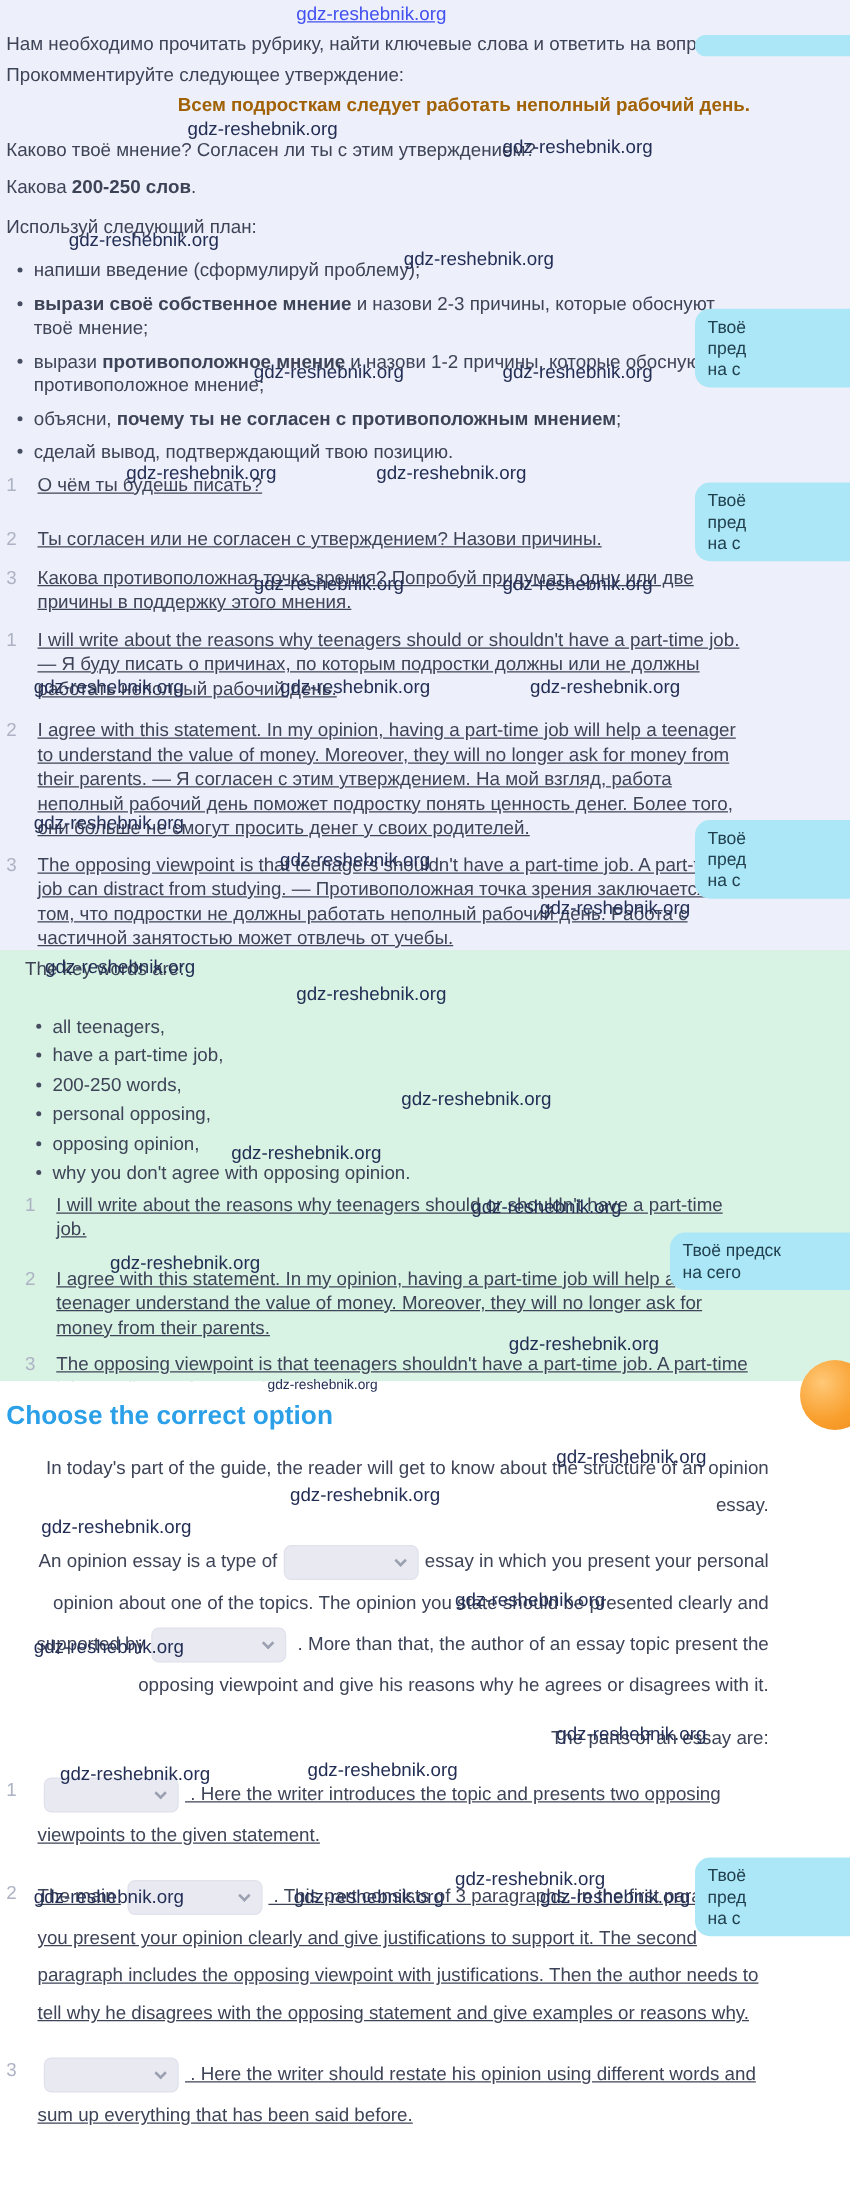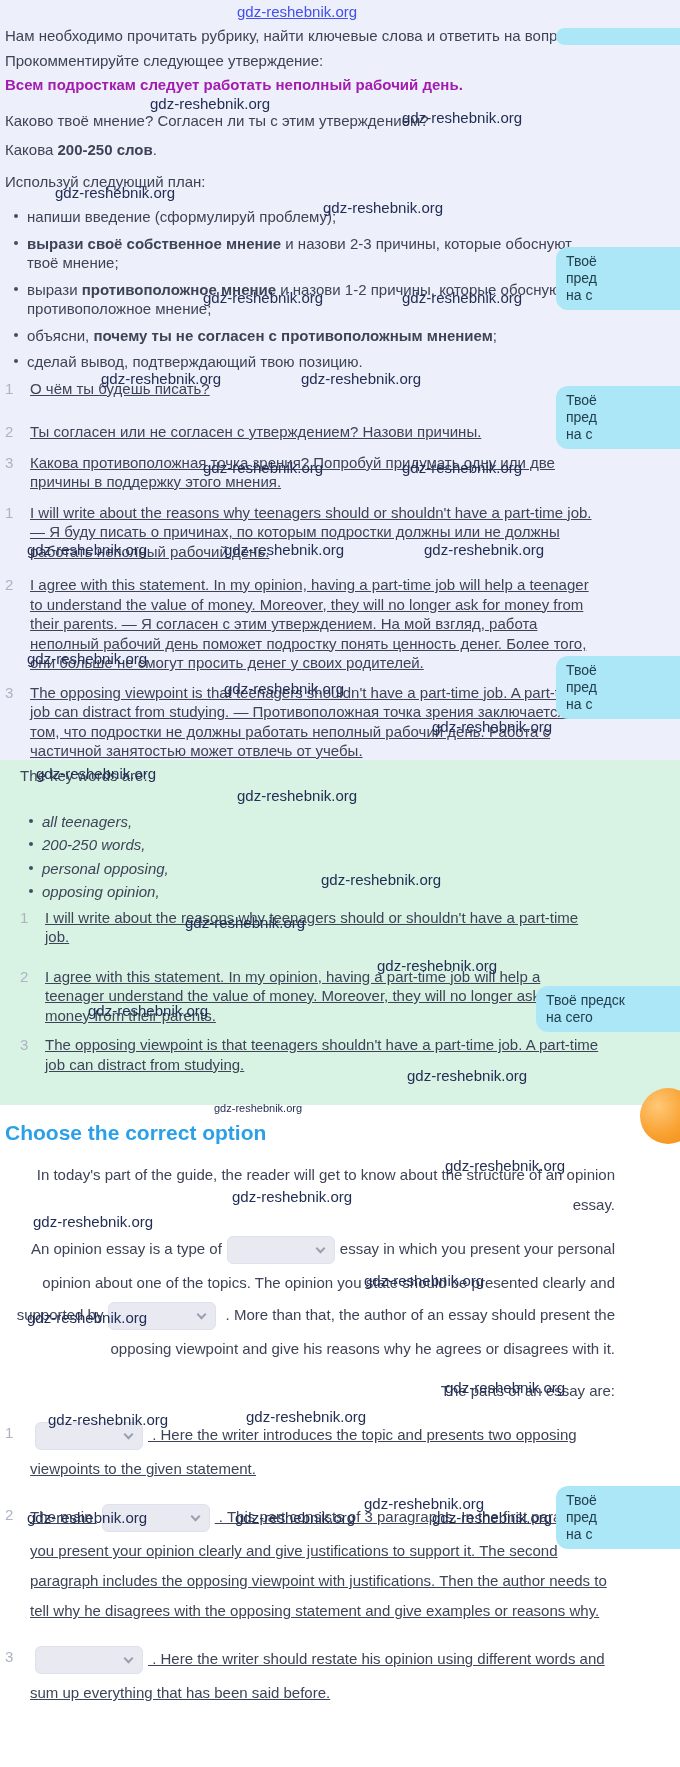--- a/index.html
+++ b/index.html
@@ -6,36 +6,36 @@
   html,body{margin:0;padding:0;}
   body{
     width:680px;height:1767px;position:relative;overflow:hidden;background:#fff;
     font-family:"Liberation Sans","DejaVu Sans",sans-serif;font-size:15px;line-height:1.3;color:#3e4457;
   }
   section{position:relative;}
   .sec-plan{background:#edeffa;height:760px;padding:26px 80px 0 5px;}
   .sec-keywords{background:#d8f3e3;height:345px;padding:6px 80px 0 20px;}
   .sec-choose{background:#ffffff;height:604px;padding:8px 65px 0 5px;line-height:2.0;}
   .line{margin:0 0 5px;}
-  .statement{font-weight:bold;margin-bottom:16px;color:#a21caf;}
+  .statement{font-weight:bold;margin-bottom:16px;color:#a16207;text-align:right;}
   .q-line{margin-bottom:10px;}
   .write-line{margin-bottom:12px;}
   .intro-line{margin-bottom:16px;}
   ul.bullets{list-style:none;margin:0 0 6px;padding:0;}
   ul.bullets li{position:relative;padding-left:22px;margin-bottom:7px;}
   ul.bullets li::before{content:"";position:absolute;left:9px;top:7px;width:4px;height:4px;border-radius:50%;background:#474d60;}
   .numrow{display:flex;margin-bottom:11px;}
   .num{flex:0 0 25px;color:#adb3c4;}
   .numtext{flex:1;text-decoration:underline;}
   .mb-q1{margin-bottom:24px;}
   .mb-a1{margin-bottom:14px;}
   .mb-a2{margin-bottom:10px;}
   .kw-title{margin:0 0 26px;}
   ul.kw{list-style:none;margin:0 0 6px;padding:0;}
-  ul.kw li{position:relative;padding-left:22px;margin-bottom:4px;font-style:italic;}
+  ul.kw li{position:relative;padding-left:22px;margin-bottom:4px;}
   ul.kw li::before{content:"";position:absolute;left:9px;top:7px;width:4px;height:4px;border-radius:50%;background:#474d60;}
   .kw-a1{margin-bottom:20px;}
   .kw-a2{margin-bottom:10px;}
   .choose-heading{margin:6px 0 14px;font-size:21px;line-height:1.3;font-weight:bold;color:#2ba0e8;}
   .sec-choose .pline{margin:0 0 12px;text-align:right;}
   .parts-label{margin:0 0 10px;}
   .sec-choose .numrow{margin-bottom:16px;}
   .dropdown{
     display:inline-flex;align-items:center;justify-content:flex-end;
     width:108px;height:28px;background:#e8e9f1;border:1px solid #e0e1ec;border-radius:6px;
@@ -102,23 +102,25 @@
         <span class="num">3</span>
         <span class="numtext">The opposing viewpoint is that teenagers shouldn't have a part-time job. A part-time job can distract from studying. — Противоположная точка зрения заключается в том, что подростки не должны работать неполный рабочий день. Работа с частичной занятостью может отвлечь от учебы.</span>
       </div>
   </div>
 </section>
 
 <section class="sec-keywords">
   <p class="kw-title">The key words are:</p>
   <ul class="kw">
     <li>all teenagers,</li>
+    <li>have a part-time job,</li>
     <li>200-250 words,</li>
     <li>personal opposing,</li>
     <li>opposing opinion,</li>
+    <li>why you don't agree with opposing opinion.</li>
   </ul>
   <div>
     <div class="numrow kw-a1">
         <span class="num">1</span>
         <span class="numtext">I will write about the reasons why teenagers should or shouldn't have a part-time job.</span>
       </div>
     <div class="numrow kw-a2">
         <span class="num">2</span>
         <span class="numtext">I agree with this statement. In my opinion, having a part-time job will help a teenager understand the value of money. Moreover, they will no longer ask for money from their parents.</span>
       </div>
@@ -130,21 +132,21 @@
 </section>
 
 <section class="sec-choose">
   <h2 class="choose-heading">Choose the correct option</h2>
   <p class="pline">In today's part of the guide, the reader will get to know about the structure of an opinion essay.</p>
   <p class="pline">
     <span>An opinion essay is a type of</span><span class="dropdown">
         <span class="chevron"></span>
       </span><span>essay in which you present your personal opinion about one of the topics. The opinion you state should be presented clearly and supported by</span><span class="dropdown">
         <span class="chevron"></span>
-      </span><span> . More than that, the author of an essay should present the opposing viewpoint and give his reasons why he agrees or disagrees with it.</span>
+      </span><span> . More than that, the author of an essay topic present the opposing viewpoint and give his reasons why he agrees or disagrees with it.</span>
   </p>
   <p class="pline parts-label">The parts of an essay are:</p>
 
   <div>
     <div class="numrow">
       <span class="num">1</span>
       <span class="numtext"><span></span><span class="dropdown">
             <span class="chevron"></span>
           </span><span> . Here the writer introduces the topic and presents two opposing viewpoints to the given statement.</span></span>
     </div>

